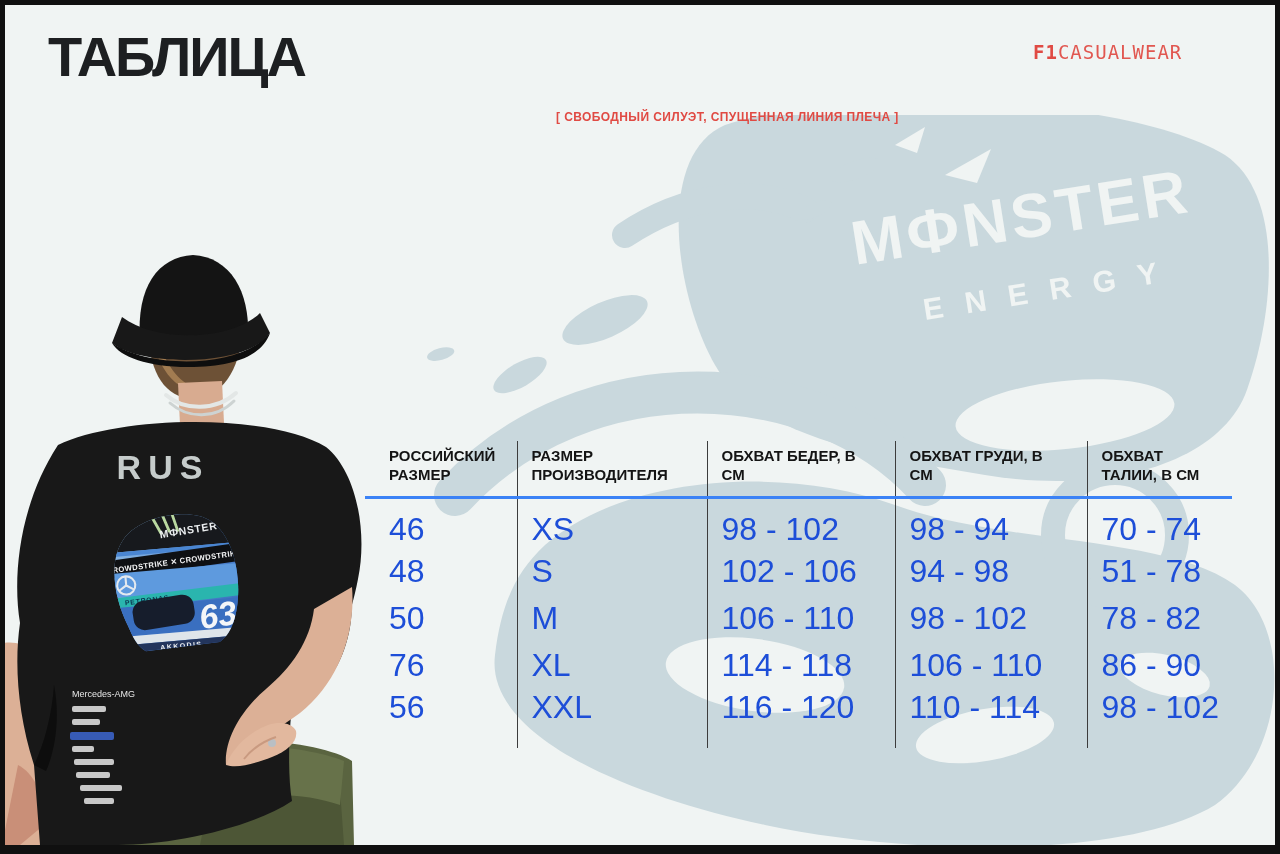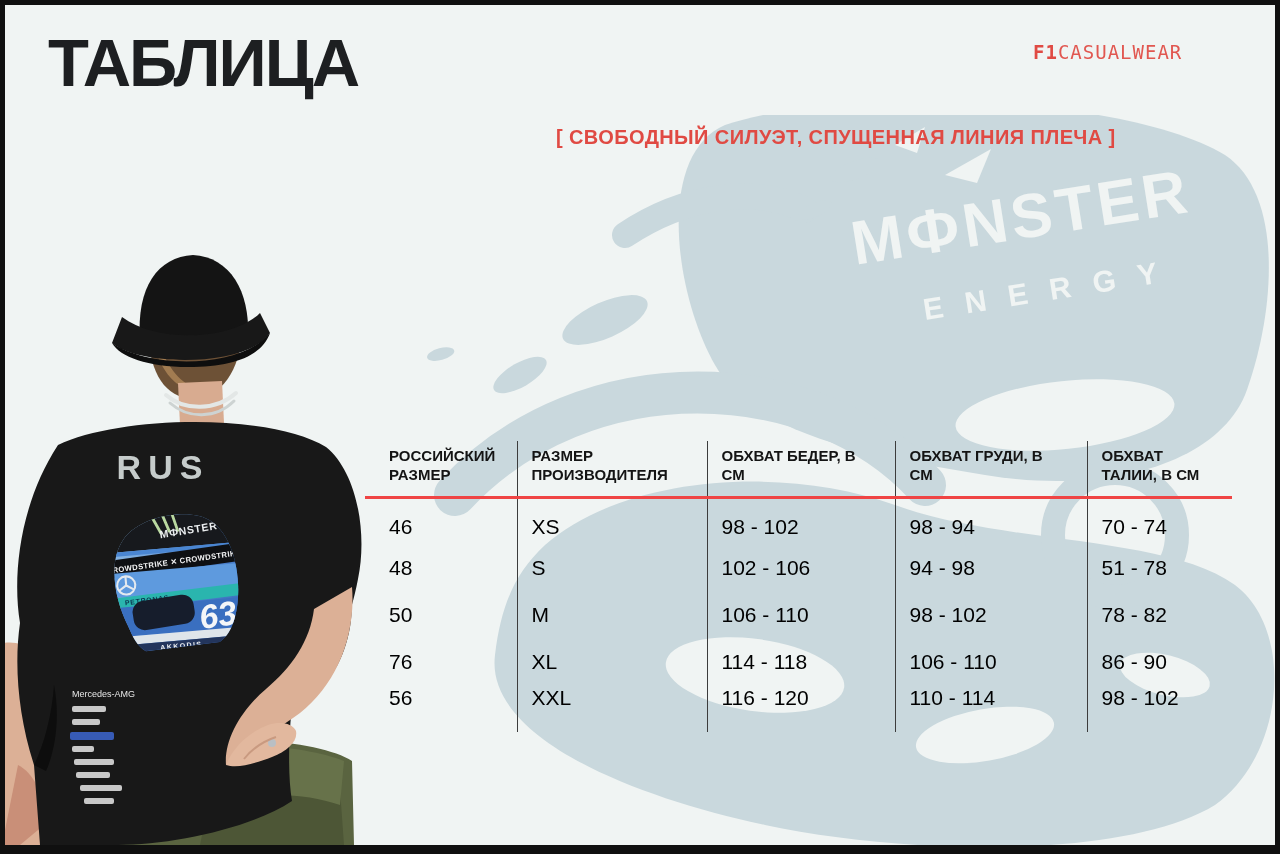--- a/index.html
+++ b/index.html
@@ -12,49 +12,49 @@
   }
   .card {
     position:absolute; left:5px; top:5px; right:5px; bottom:9px;
     background:#f0f4f3; overflow:hidden;
   }
   
   .watermark { position:absolute; left:420px; top:110px; width:850px; height:730px; pointer-events:none; }
   
   .title {
     position:absolute; left:43px; top:22px;
-    font-size:67px; font-weight:700; color:#1d1f21;
+    font-size:56px; font-weight:700; color:#1d1f21;
     letter-spacing:-2px; line-height:1.06; text-transform:uppercase;
   }
   .subtitle {
     position:absolute; left:551px; top:105px;
-    font-size:20px; font-weight:600; color:var(--accent);
-    letter-spacing:0.4px; white-space:nowrap;margin-top:16px;
+    font-size:12px; font-weight:600; color:var(--accent);
+    letter-spacing:0.4px; white-space:nowrap;
   }
   .brand {
     position:absolute; left:1028px; top:36px;
     font-family:"DejaVu Sans Mono", monospace;
     font-size:19px; color:var(--accent); letter-spacing:1px; white-space:nowrap;
   }
   .brand .prefix { font-weight:700; }
   .brand .name { font-weight:400; opacity:.92; }
   
   .size-table {
     position:absolute; left:360px; top:436px; width:867px;
     border-collapse:collapse; table-layout:fixed;
   }
   .size-table th {
     font-size:15px; font-weight:700; color:#141414; text-align:left;
     vertical-align:top; line-height:1.25; text-transform:uppercase;
     padding:6px 18px 10px 14px; height:56px;
-    border-bottom:3px solid #ef4444;
+    border-bottom:3px solid #3b82f6;
   }
   .size-table th:first-child { padding-left:24px; }
   .size-table td {
-    font-size:21px; color:#000000; vertical-align:middle;
+    font-size:32px; color:#1d4ed8; vertical-align:middle;
     padding-left:14px; height:47px; white-space:nowrap;
   }
   .size-table td:first-child { padding-left:24px; }
   .size-table th + th, .size-table td + td { border-left:1px solid #3c3c3c; }
   .size-table tbody tr:first-child td { padding-top:12px; }
   .size-table tbody tr:last-child td { padding-bottom:22px; }
   
   .person { position:absolute; left:-5px; top:240px; width:375px; height:600px; }
 </style>
 </head>

